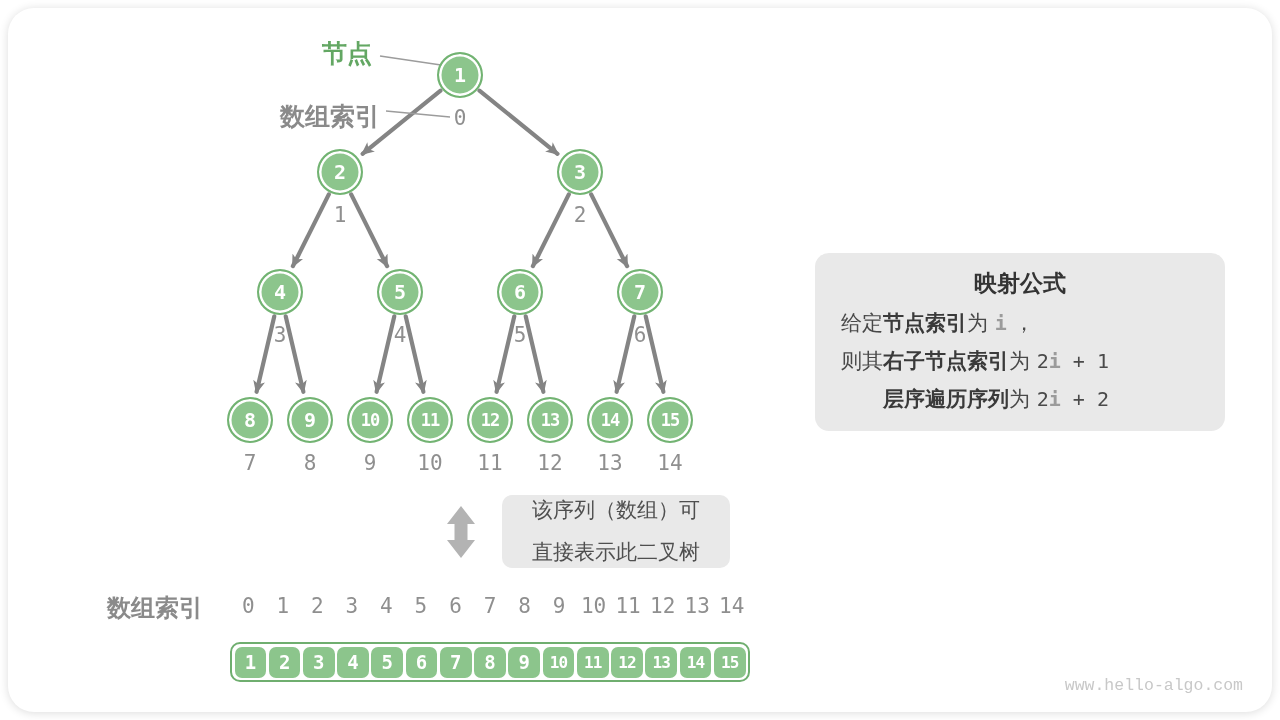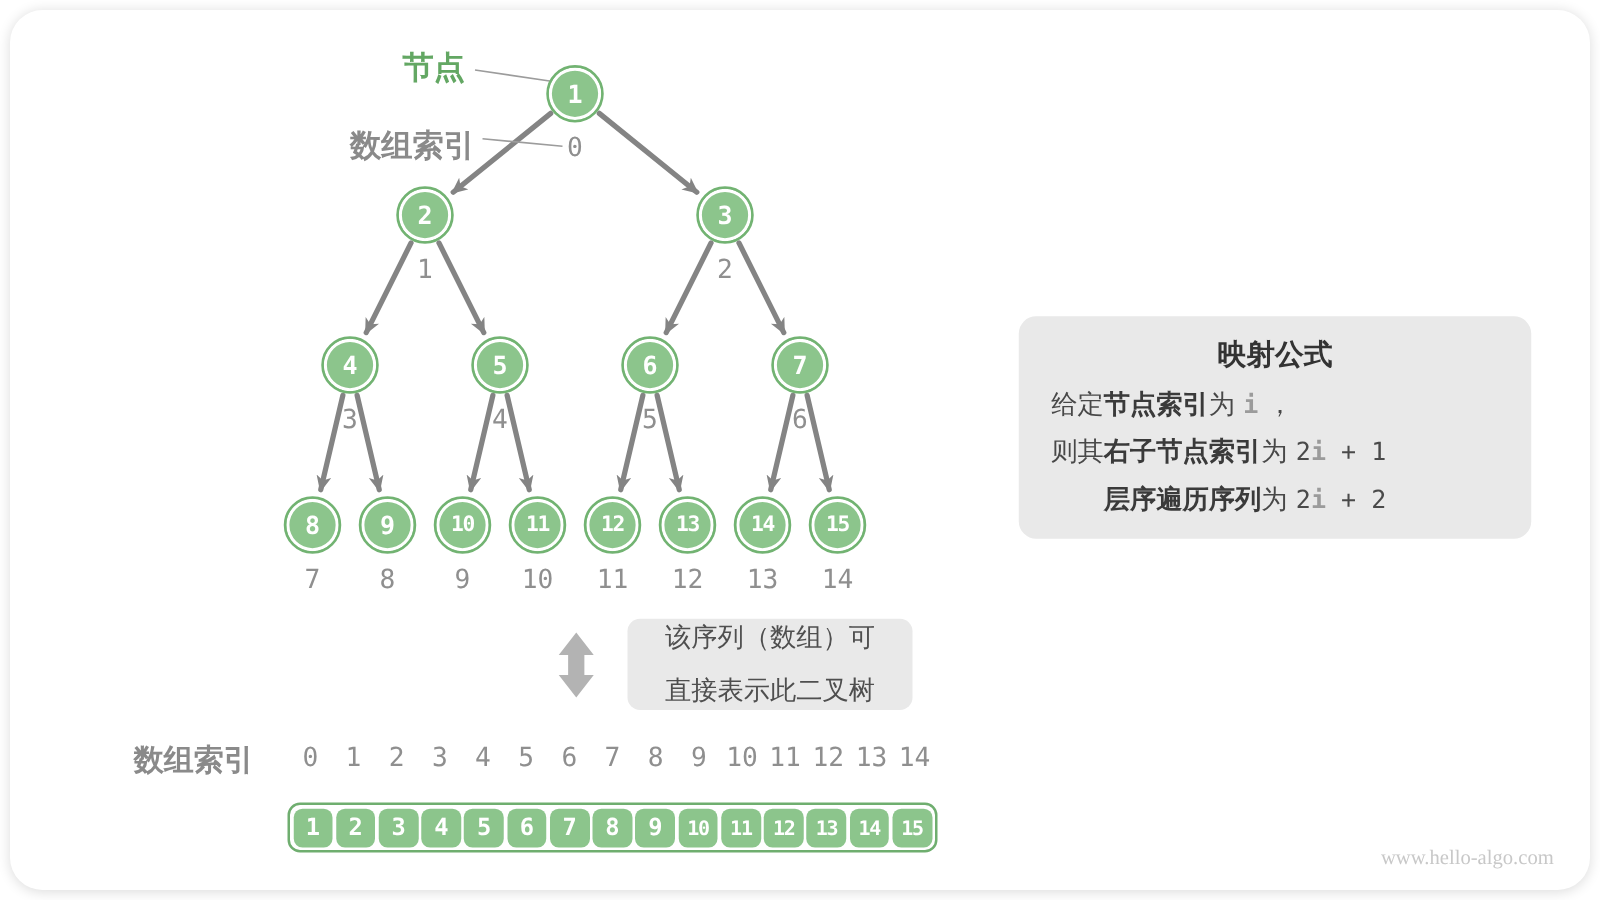--- a/index.html
+++ b/index.html
@@ -58,21 +58,21 @@
   .seq-container { position:absolute; left:230px; top:642px; width:520px; height:40px;
                    background:#ffffff; border:2px solid var(--cborder); border-radius:10px;
                    padding:2.5px; display:flex; gap:2.5px; }
   .seq-tile { flex:1; background:var(--green); border-radius:7px;
               display:flex; align-items:center; justify-content:center;
               color:#ffffff; font-weight:bold; font-size:19px;
               font-family:"DejaVu Sans Mono","Liberation Mono",monospace; }
   .seq-tile.two { font-size:16px; letter-spacing:-1px; }
 
   .watermark { position:absolute; right:37px; top:676px;
-               font-family:Liberation Serif, serif;
+               font-family:Liberation Mono, monospace;
                font-size:16.5px; color:#c8c8c8; }
 </style>
 </head>
 <body>
 
 <div class="canvas">
 
   <svg class="layer" id="edges-svg" width="1280" height="720" viewBox="0 0 1280 720" xmlns="http://www.w3.org/2000/svg">
     <defs>
       <marker id="ah" markerUnits="userSpaceOnUse" markerWidth="16" markerHeight="14" refX="11" refY="6" orient="auto">

